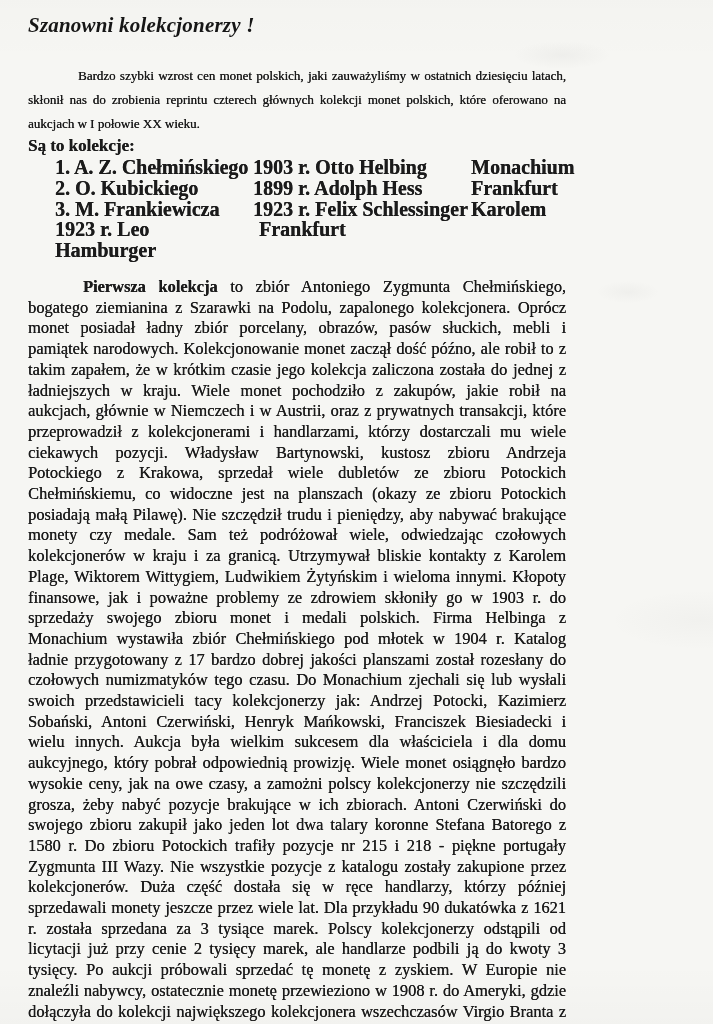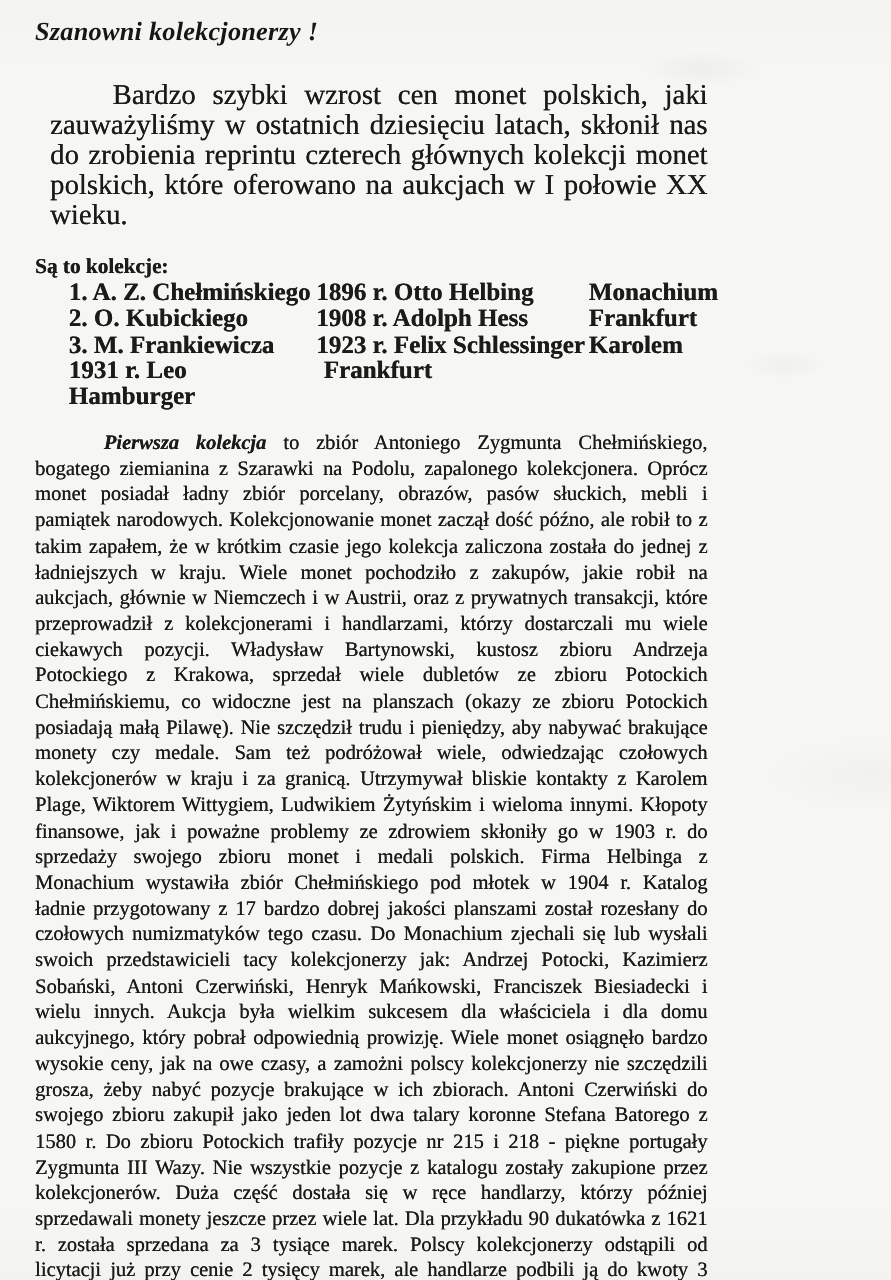--- a/index.html
+++ b/index.html
@@ -31,29 +31,28 @@
   .doc-heading {
     margin: 0;
     font-size: 21px;
     line-height: 24px;
     font-weight: bold;
     font-style: italic;
     letter-spacing: 0.2px;
     color: #161616;
   }
   .intro {
-    margin: 27px 0 0 12px;
-    font-size: 23px;
+    margin: 27px 0 0 0;
+    font-size: 13px;
     line-height: 24px;
     text-align: justify;
     text-indent: 50px;
     text-shadow: 0.25px 0 0 currentColor;
   }
   .collections {
-    margin-top: 19px;
     font-weight: bold;
     text-shadow: 0.25px 0 0 currentColor;
   }
   .collections-label {
     font-size: 17px;
     line-height: 20px;
     margin: 0;
   }
   .collections-list {
     margin: 1px 0 0 27px;
@@ -71,57 +70,56 @@
     margin: 16px 0 0 0;
     font-size: 16.4px;
     line-height: 20.7px;
     text-align: justify;
     text-indent: 55px;
     text-shadow: 0.2px 0 0 currentColor;
     word-spacing: 0.4px;
   }
   .main-par .lead {
     font-weight: bold;
-    font-style: italic;
   }
 </style>
 </head>
 <body>
 
 <div class="page">
 
   <h1 class="doc-heading">Szanowni kolekcjonerzy !</h1>
 
   <p class="intro">Bardzo szybki wzrost cen monet polskich, jaki zauważyliśmy w ostatnich dziesięciu latach, skłonił nas do zrobienia reprintu czterech głównych kolekcji monet polskich, które oferowano na aukcjach w I połowie XX wieku.</p>
 
   <div class="collections">
     <p class="collections-label">Są to kolekcje:</p>
 
     <div class="collections-list">
 
       <div class="collection-row">
         <span>1. A. Z. Chełmińskiego</span>
-        <span>1896 r. Otto Helbing</span>
+        <span>1903 r. Otto Helbing</span>
         <span>Monachium</span>
       </div>
 
       <div class="collection-row">
         <span>2. O. Kubickiego</span>
-        <span>1908 r. Adolph Hess</span>
+        <span>1899 r. Adolph Hess</span>
         <span>Frankfurt</span>
       </div>
 
       <div class="collection-row">
         <span>3. M. Frankiewicza</span>
         <span>1923 r. Felix Schlessinger</span>
         <span>Karolem</span>
       </div>
 
       <div class="collection-row">
-        <span>1931 r. Leo Hamburger</span>
+        <span>1923 r. Leo Hamburger</span>
         <span class="city-4">Frankfurt</span>
       </div>
 
     </div>
   </div>
 
   <p class="main-par"><span class="lead">Pierwsza kolekcja</span><span> to zbiór Antoniego Zygmunta Chełmińskiego, bogatego ziemianina z Szarawki na Podolu, zapalonego kolekcjonera. Oprócz monet posiadał ładny zbiór porcelany, obrazów, pasów słuckich, mebli i pamiątek narodowych. Kolekcjonowanie monet zaczął dość późno, ale robił to z takim zapałem, że w krótkim czasie jego kolekcja zaliczona została do jednej z ładniejszych w kraju. Wiele monet pochodziło z zakupów, jakie robił na aukcjach, głównie w Niemczech i w Austrii, oraz z prywatnych transakcji, które przeprowadził z kolekcjonerami i handlarzami, którzy dostarczali mu wiele ciekawych pozycji. Władysław Bartynowski, kustosz zbioru Andrzeja Potockiego z Krakowa, sprzedał wiele dubletów ze zbioru Potockich Chełmińskiemu, co widoczne jest na planszach (okazy ze zbioru Potockich posiadają małą Pilawę). Nie szczędził trudu i pieniędzy, aby nabywać brakujące monety czy medale. Sam też podróżował wiele, odwiedzając czołowych kolekcjonerów w kraju i za granicą. Utrzymywał bliskie kontakty z Karolem Plage, Wiktorem Wittygiem, Ludwikiem Żytyńskim i wieloma innymi. Kłopoty finansowe, jak i poważne problemy ze zdrowiem skłoniły go w 1903 r. do sprzedaży swojego zbioru monet i medali polskich. Firma Helbinga z Monachium wystawiła zbiór Chełmińskiego pod młotek w 1904 r. Katalog ładnie przygotowany z 17 bardzo dobrej jakości planszami został rozesłany do czołowych numizmatyków tego czasu. Do Monachium zjechali się lub wysłali swoich przedstawicieli tacy kolekcjonerzy jak: Andrzej Potocki, Kazimierz Sobański, Antoni Czerwiński, Henryk Mańkowski, Franciszek Biesiadecki i wielu innych. Aukcja była wielkim sukcesem dla właściciela i dla domu aukcyjnego, który pobrał odpowiednią prowizję. Wiele monet osiągnęło bardzo wysokie ceny, jak na owe czasy, a zamożni polscy kolekcjonerzy nie szczędzili grosza, żeby nabyć pozycje brakujące w ich zbiorach. Antoni Czerwiński do swojego zbioru zakupił jako jeden lot dwa talary koronne Stefana Batorego z 1580 r. Do zbioru Potockich trafiły pozycje nr 215 i 218 - piękne portugały Zygmunta III Wazy. Nie wszystkie pozycje z katalogu zostały zakupione przez kolekcjonerów. Duża część dostała się w ręce handlarzy, którzy później sprzedawali monety jeszcze przez wiele lat. Dla przykładu 90 dukatówka z 1621 r. została sprzedana za 3 tysiące marek. Polscy kolekcjonerzy odstąpili od licytacji już przy cenie 2 tysięcy marek, ale handlarze podbili ją do kwoty 3 tysięcy. Po aukcji próbowali sprzedać tę monetę z zyskiem. W Europie nie znaleźli nabywcy, ostatecznie monetę przewieziono w 1908 r. do Ameryki, gdzie dołączyła do kolekcji największego kolekcjonera wszechczasów Virgio Branta z Chicago. W 1941 r. 90 dukatówka została sprzedana przez spadkobierców Branta za 1500 dolarów królowi Egiptu Farukowi. Gdy zbiory Faruka wystawiono na licytację w 1954 r., nowy właściciel kupił ją za 845 funtów egipskich. Objechała cały świat. Wiele monet z kolekcji Chełmińskiego trafia jeszcze na dzisiejsze aukcje. Przykładem może być ½ talara koronnego Jana Kazimierza z 1649 r. który wystawiony był na aukcji w Łodzi w kwietniu 2004 r.(katalog „Hobbista” pozycja nr 391). W 1997 r. zakupiłem talara koronnego z 1650 r. z mennicy bydgoskiej, zdobi on teraz moją kolekcję.</span></p>
 
 </div>
 

